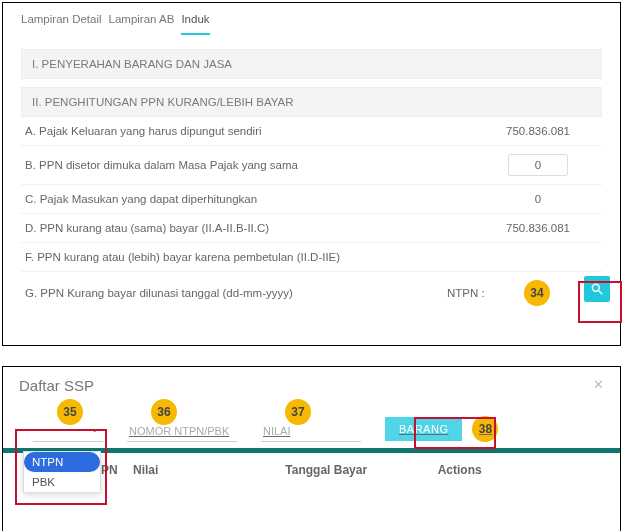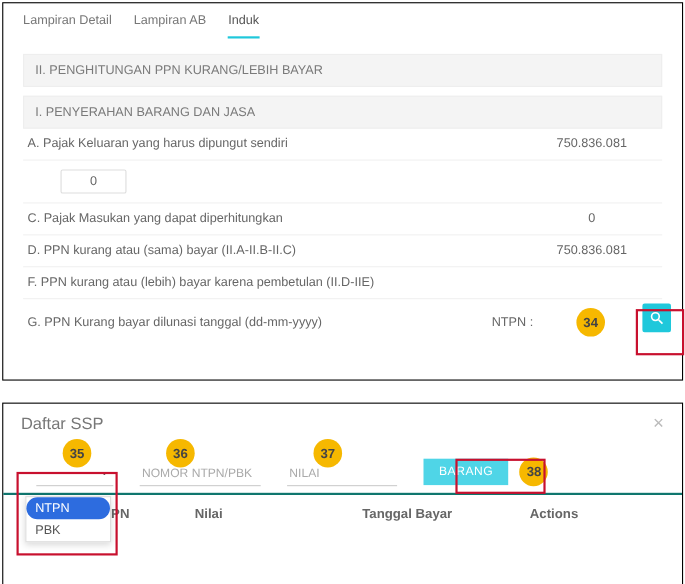--- a/index.html
+++ b/index.html
@@ -14,21 +14,21 @@
   .panel {
     border: 1.5px solid #000;
     background: #fff;
     position: relative;
     margin-bottom: 20px;
   }
   
   .tabs {
     display: flex;
     padding: 6px 18px 0 18px;
-    gap: 20px;
+    gap: 7px;
     font-size: 11.5px;
     color: #777;
   }
   .tab { padding: 4px 0 8px 0; cursor: pointer; }
   .tab.active {
     color: #555;
     border-bottom: 2px solid #1fc8db;
   }
 
   .content { padding: 6px 18px 14px 18px; }
@@ -106,20 +106,21 @@
 
   .filter-row {
     display:flex; align-items:flex-end;
     padding: 22px 30px 6px 30px;
     gap: 24px;
     position: relative;
   }
   .field {
     display:flex; flex-direction:column;
     position: relative;
+    text-decoration: underline;
   }
   .field .badge-over { position:absolute; top:-22px; left:24px; }
   .underline-input {
     border: none;
     border-bottom: 1px solid #ccc;
     padding: 4px 2px;
     font-size: 11px;
     color:#999;
     background:transparent;
     outline:none;
@@ -153,50 +154,50 @@
     width:78px;
     font-size:11.5px;
     z-index:10;
   }
   .dropdown-pop .opt { padding:4px 8px; color:#555; cursor:pointer; }
   .dropdown-pop .opt.sel { background:#2d6cdf; color:#fff;border-radius:10px; }
 
   .table-head {
     display:flex;
     padding: 10px 30px 12px 30px;
-    border-top: 2px solid #0f766e;
+    border-top: 5px solid #0f766e;
     font-size:12px;
     color:#666;
     font-weight:600;
-    gap:44px;
   }
   .th { flex:1; }
   .th-actions { width:90px; text-align:left; }
 
   .gap-right { width: 26px; }
 </style>
 </head>
 <body>
 
 <div class="panel" style="height:344px;">
   <div class="tabs">
     <div class="tab">Lampiran Detail</div>
     <div class="tab">Lampiran AB</div>
     <div class="tab active">Induk</div>
   </div>
 
   <div class="content">
+    <div class="section-header">I. PENYERAHAN BARANG DAN JASA</div>
     <div class="section-header">II. PENGHITUNGAN PPN KURANG/LEBIH BAYAR</div>
-    <div class="section-header">I. PENYERAHAN BARANG DAN JASA</div>
 
     <div class="row">
       <span class="label">A. Pajak Keluaran yang harus dipungut sendiri</span>
       <span class="value">750.836.081</span>
     </div>
     <div class="row">
+      <span class="label">B. PPN disetor dimuka dalam Masa Pajak yang sama</span>
       <span class="value">
         <span class="input-box">0</span>
       </span>
     </div>
     <div class="row">
       <span class="label">C. Pajak Masukan yang dapat diperhitungkan</span>
       <span class="value">0</span>
     </div>
     <div class="row">
       <span class="label">D. PPN kurang atau (sama) bayar (II.A-II.B-II.C)</span>

